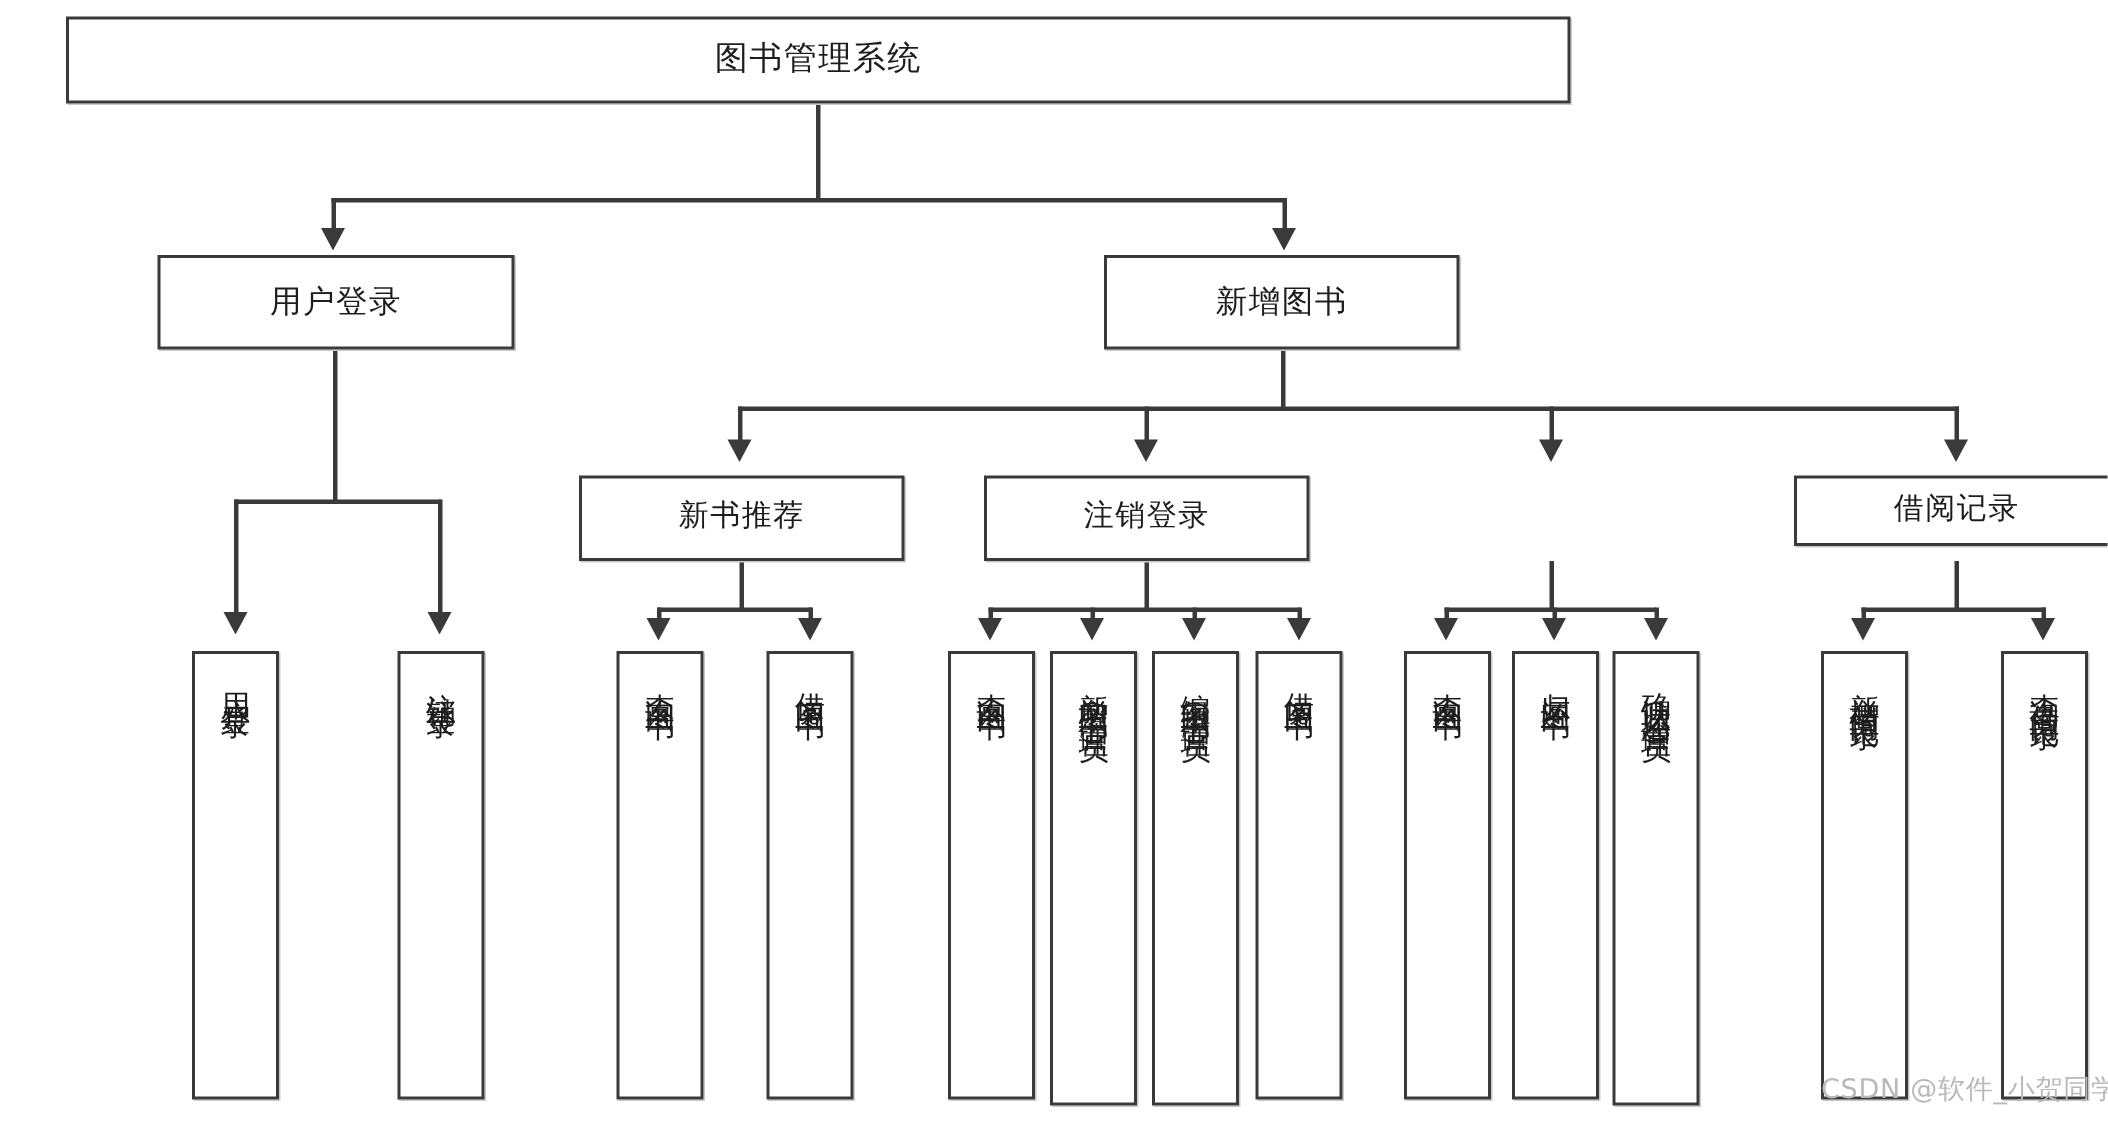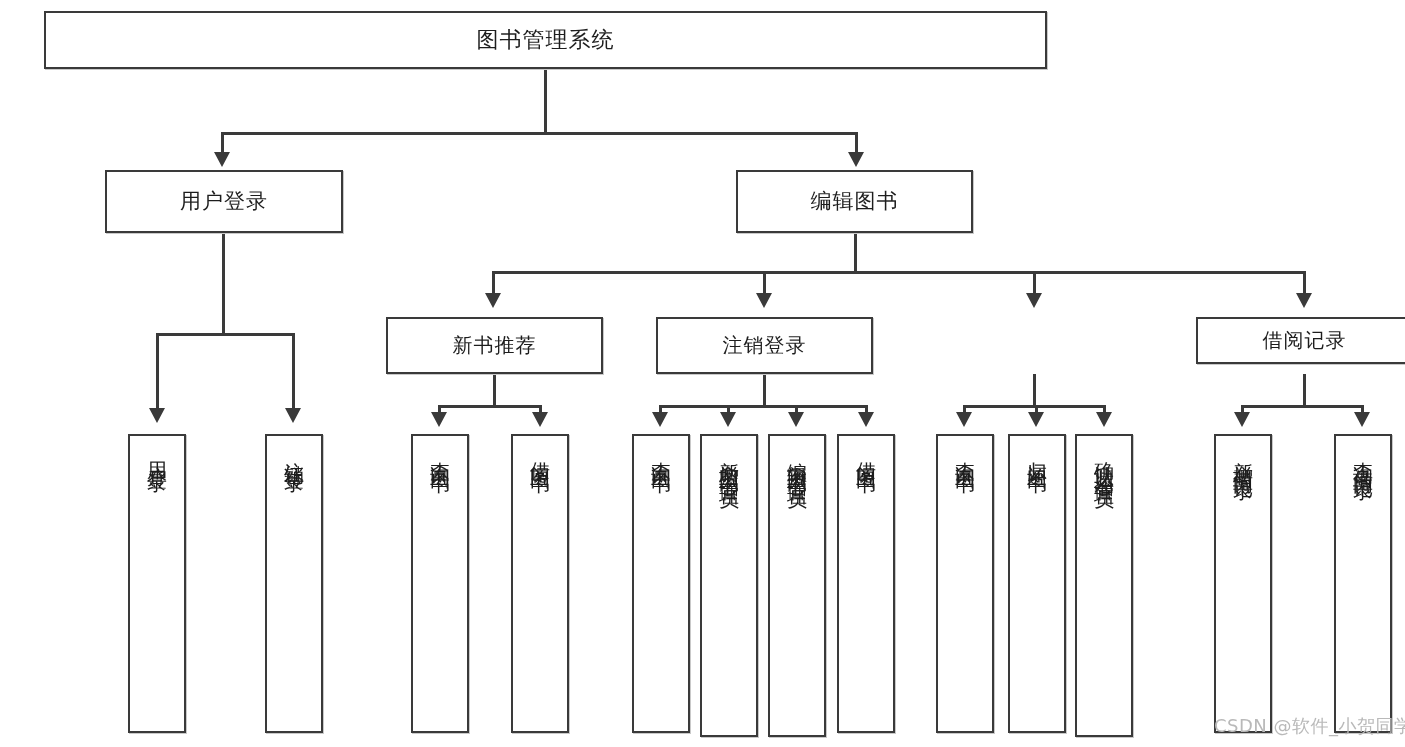--- a/index.html
+++ b/index.html
@@ -31,21 +31,21 @@
   .node .label{
     font-size:21px;
     letter-spacing:1px;
     line-height:1.25;
     color:#1d1d1d;
     white-space:nowrap;
   }
   
   .node.root .label{font-size:22px;}
   .node.level2 .label{font-size:21px;}
-  .node.level3 .label{font-size:20px;}
+  .node.level3 .label{font-size:20px;font-family:Liberation Mono, monospace;}
 
   
   .node.leaf{
     align-items:flex-start;
     justify-content:center;
     padding-top:10px;
   }
   .node.leaf .label{
     writing-mode:vertical-rl;
     text-orientation:upright;
@@ -149,21 +149,21 @@
   <div class="arrow" style="left:1330px;top:412px;"></div>
 
   <div class="node root" style="left:20px;top:11px;width:1003px;height:58px;">
     <span class="label">图书管理系统</span>
   </div>
 
   <div class="node level2" style="left:81px;top:170px;width:238px;height:63px;">
     <span class="label">用户登录</span>
   </div>
   <div class="node level2" style="left:712px;top:170px;width:237px;height:63px;">
-    <span class="label">编辑图书</span>
+    <span class="label">新增图书</span>
   </div>
 
   <div class="node level3" style="left:362px;top:317px;width:217px;height:57px;">
     <span class="label">新书推荐</span>
   </div>
   <div class="node level3" style="left:632px;top:317px;width:217px;height:57px;">
     <span class="label">注销登录</span>
   </div>
   <div class="node level3" style="left:1172px;top:317px;width:217px;height:47px;">
     <span class="label">借阅记录</span>

